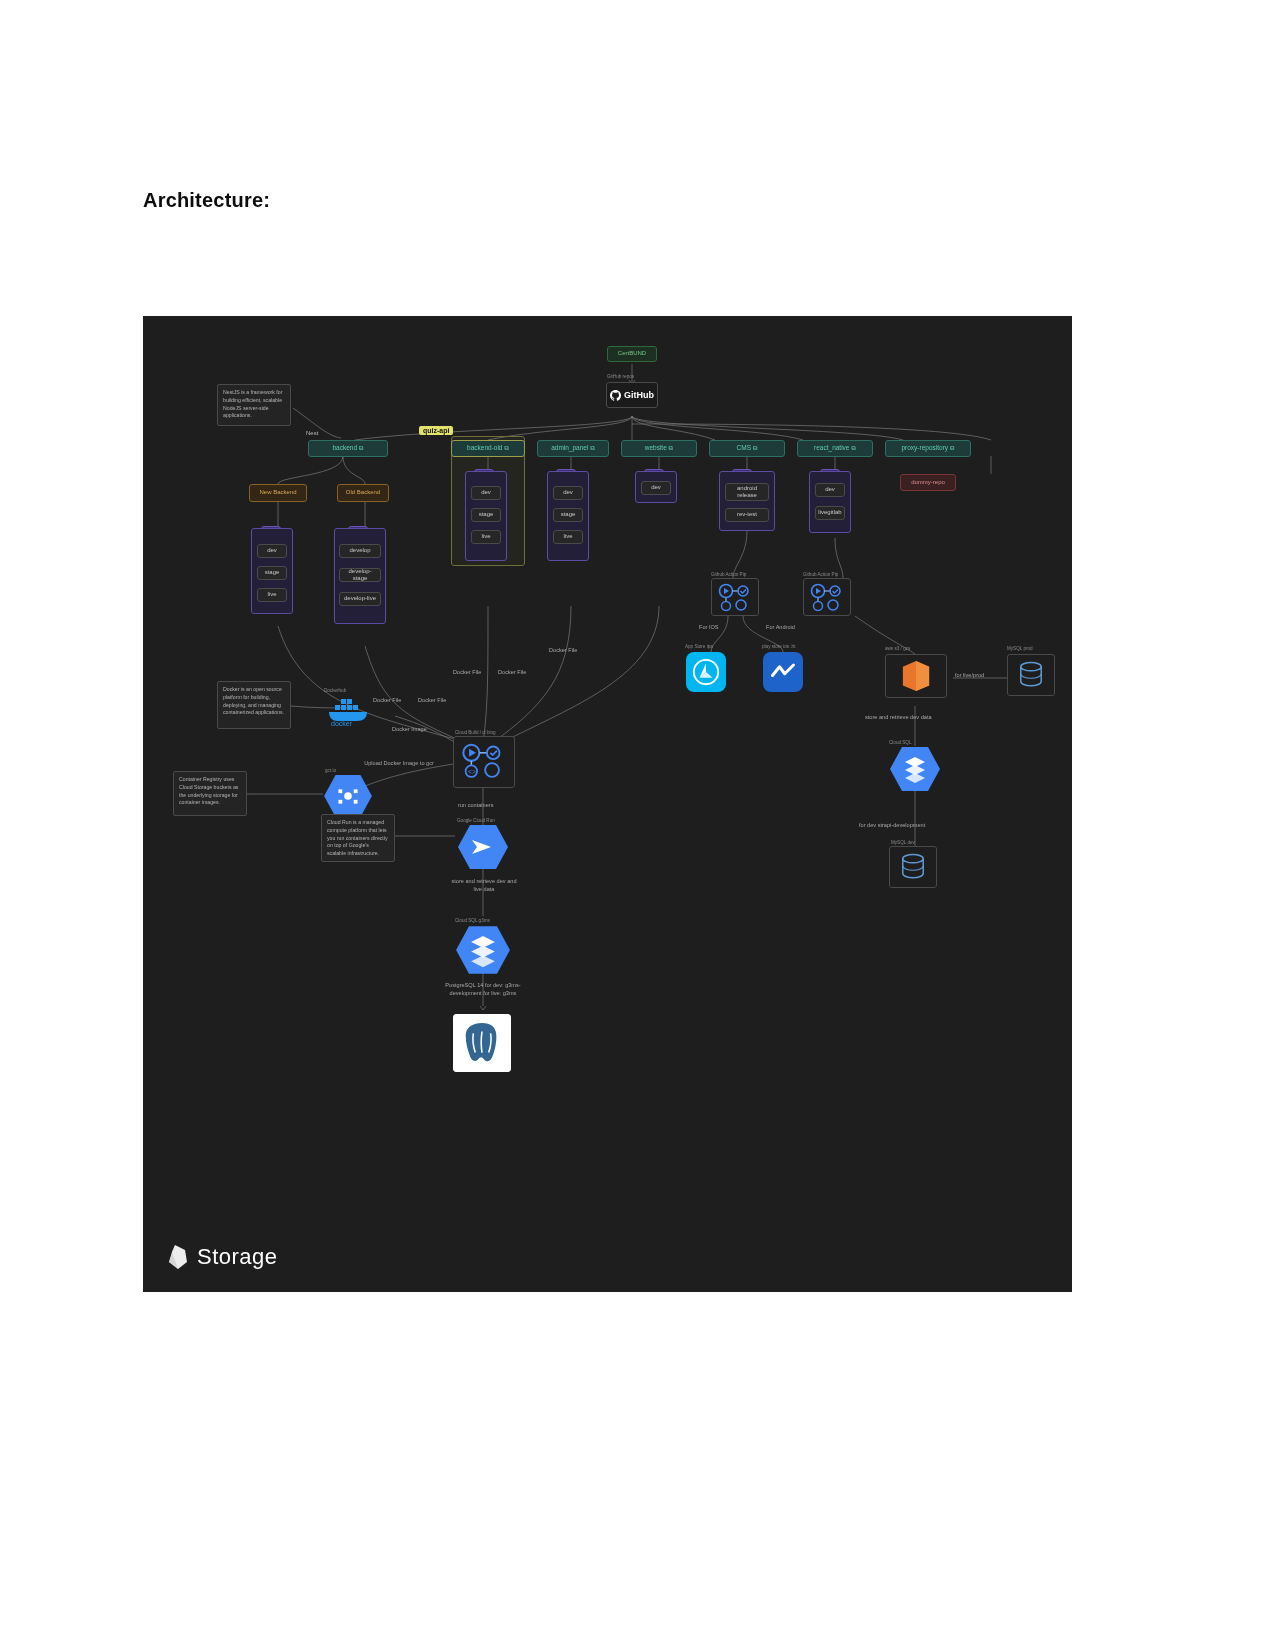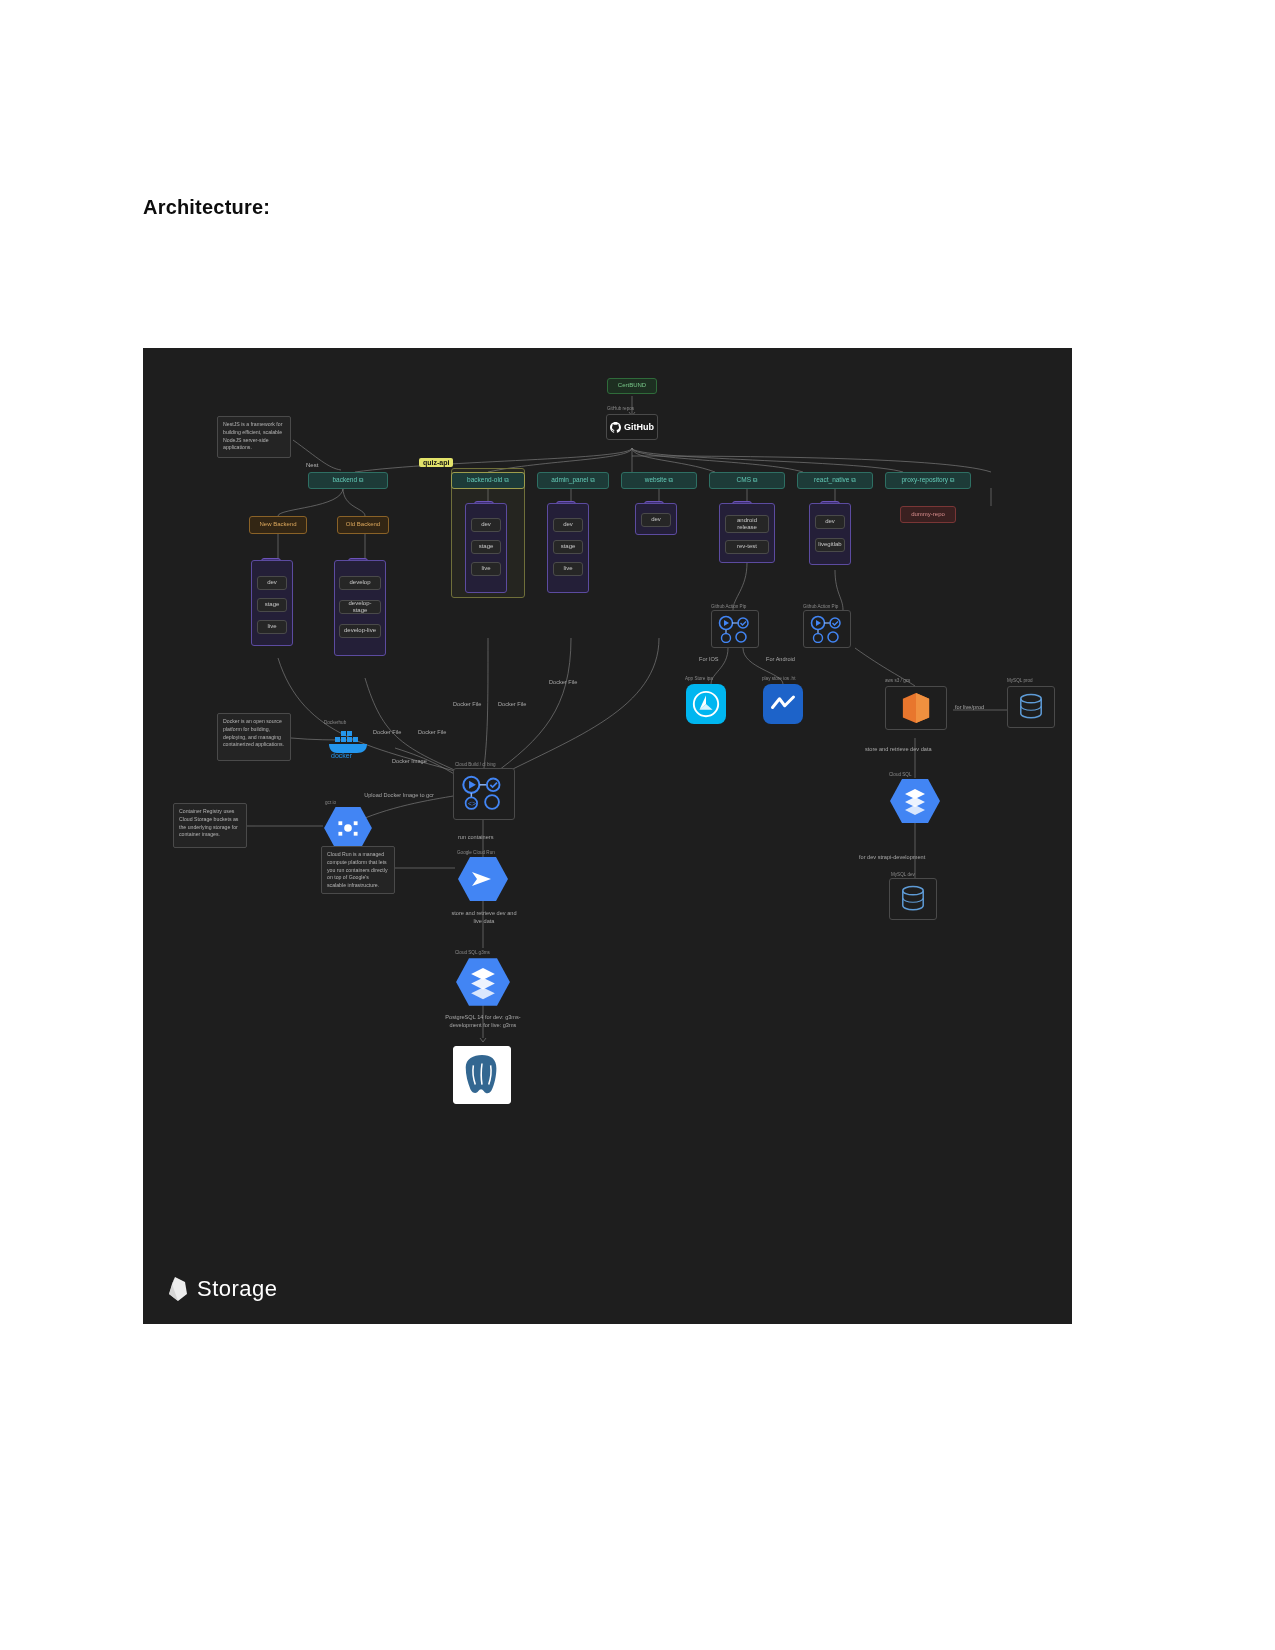--- a/index.html
+++ b/index.html
@@ -17,31 +17,31 @@
   .page {
     position: absolute;
     left: 0; top: 0;
     width: 1275px;
     height: 1650px;
     background: #fff;
   }
   .doc-title {
     position: absolute;
     left: 143px;
-    top: 196px;
+    top: 189px;
     font-size: 20px;
     font-weight: bold;
     color: #0d0d0d;
     letter-spacing: 0.2px;
   }
   
   .canvas {
     position: absolute;
     left: 143px;
-    top: 348px;
+    top: 316px;
     width: 929px;
     height: 976px;
     background: #1e1e1e;
     overflow: hidden;
   }
   .canvas svg.edges {
     position: absolute;
     left: 0; top: 0;
     width: 929px;
     height: 976px;

